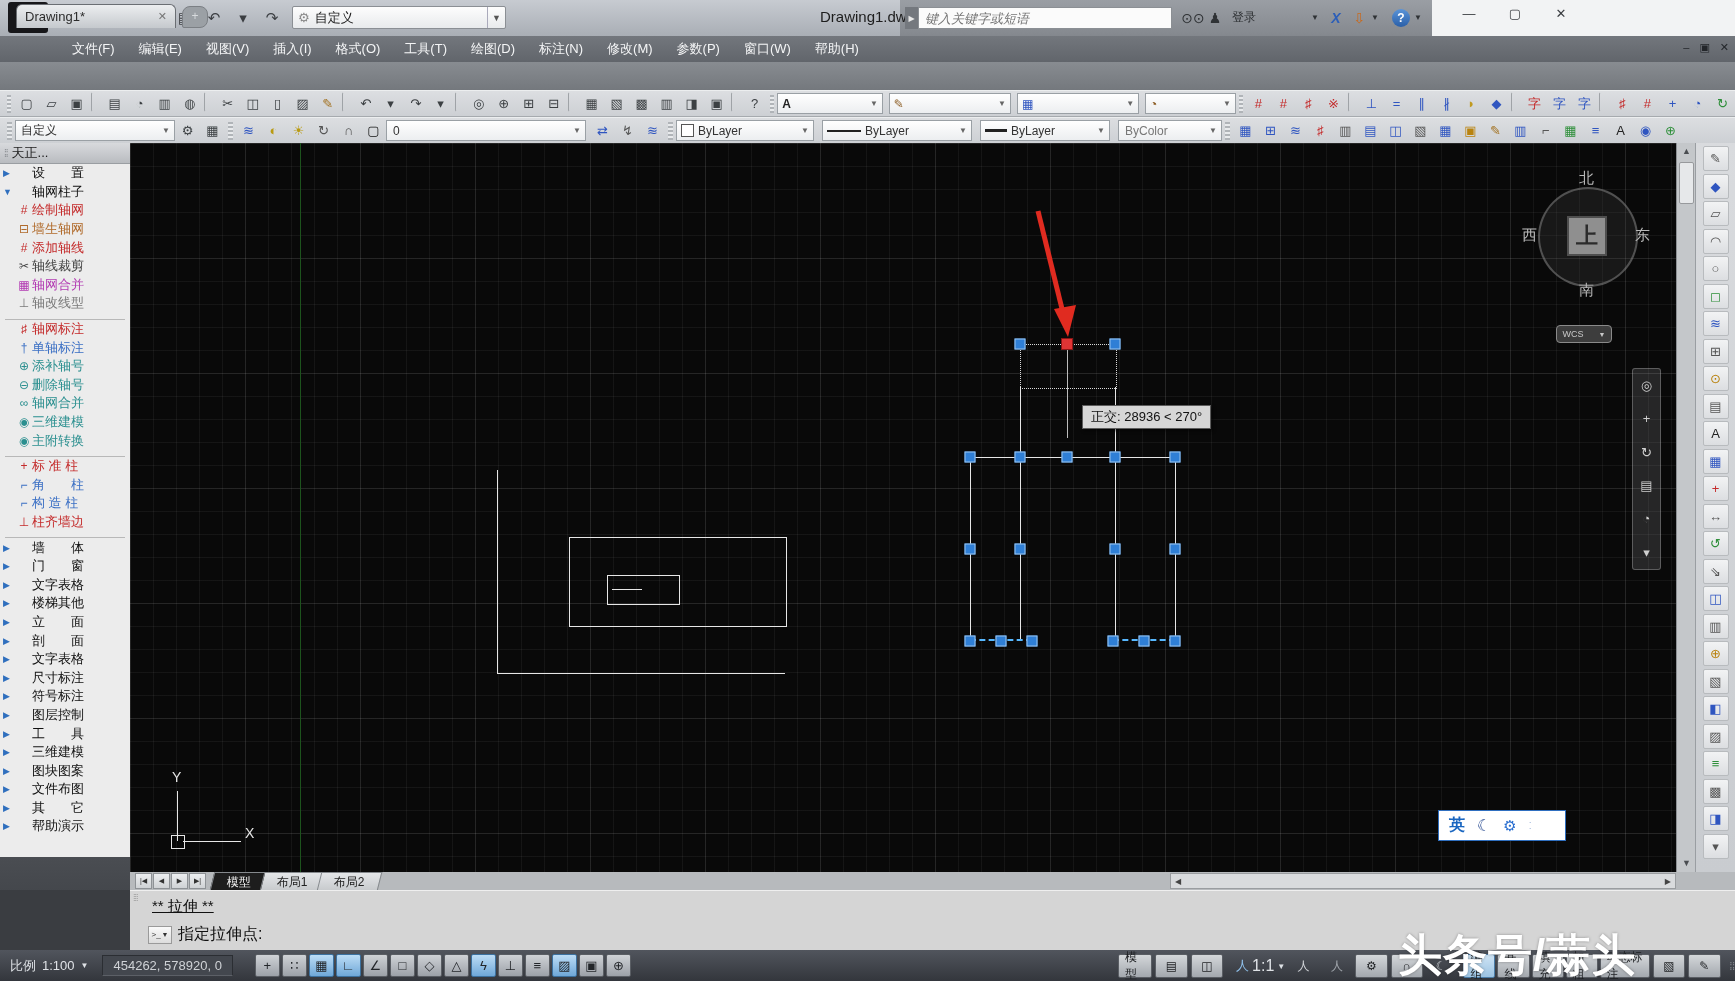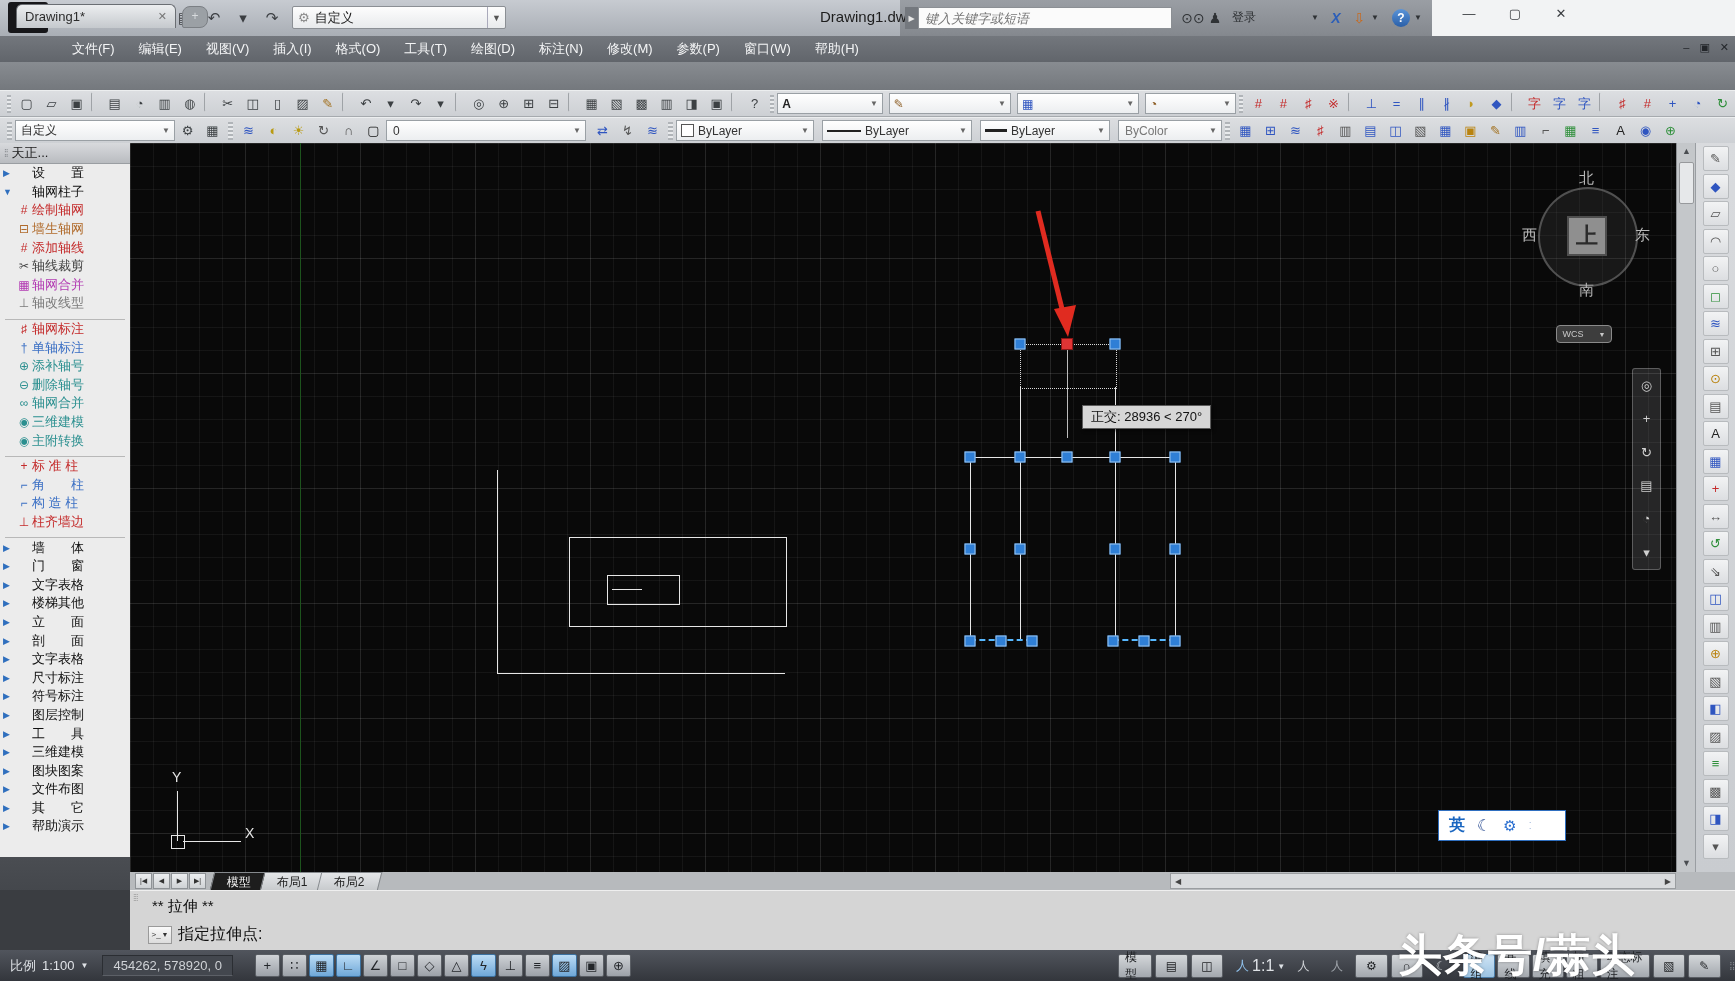--- a/index.html
+++ b/index.html
@@ -132,21 +132,21 @@
     background:linear-gradient(#e4e6e8,#c6c9cc);border:1px solid #85898d;border-bottom:none;
     transform:skewX(-14deg);margin-left:-4px;}
   .ltab span{transform:skewX(14deg);}
   .ltab.active{background:#1d1d1d;color:#f2f2f2;}
   #hscroll{position:absolute;left:1040px;top:1px;width:506px;height:16px;background:#d9dbdd;
     border:1px solid #9a9da0;display:flex;justify-content:space-between;align-items:center;box-sizing:border-box;}
   #hscroll .hb{font-size:8px;color:#444;padding:0 4px;}
   
   #cmdleft{left:0;top:890px;width:130px;height:60px;background:#3a3d41;}
   #cmd{left:130px;top:890px;width:1605px;height:60px;background:#d5d5d5;border-top:1px solid #efefef;}
-  #cmd .hist{padding:6px 0 0 22px;font-size:15px;color:#111;}
+  #cmd .hist{padding:6px 0 0 22px;font-size:15px;color:#111;text-decoration:underline;}
   #cmd .prompt{display:flex;align-items:center;margin:8px 0 0 18px;font-size:16px;color:#111;gap:6px;}
   #cmd .pbtn{width:22px;height:16px;background:linear-gradient(#fafafa,#dcdcdc);border:1px solid #9a9a9a;
     font-size:8px;color:#333;display:flex;align-items:center;justify-content:center;gap:1px;}
   #cmd .dots{position:absolute;left:3px;top:2px;color:#9a9a9a;font-size:9px;letter-spacing:-1px;}
   
   #status{left:0;top:950px;width:1735px;height:31px;background:linear-gradient(#51555d,#33363c);
     display:flex;align-items:center;color:#dfe2e6;font-size:13px;}
   #scale{margin-left:10px;display:flex;gap:6px;align-items:center;}
   #coords{margin-left:14px;background:#43474e;border:1px solid #2b2e33;border-bottom-color:#5c6067;
     padding:2px 10px;color:#cfd2d6;font-size:13px;}

